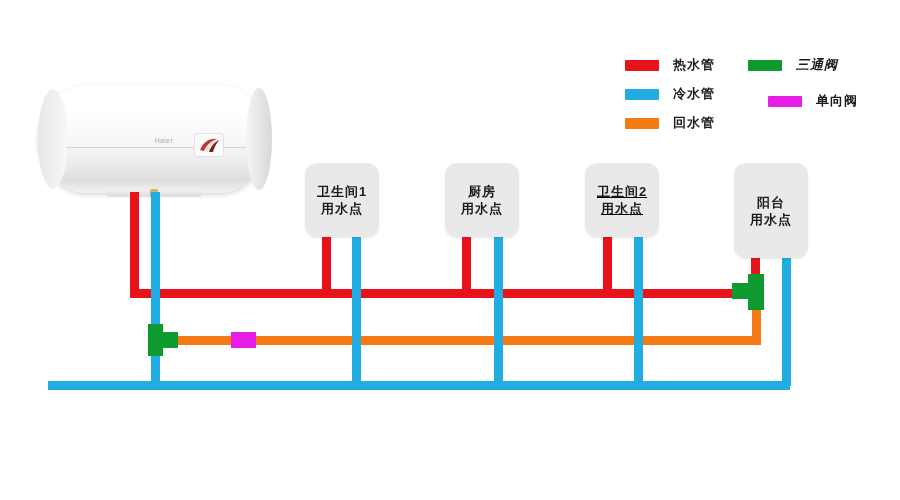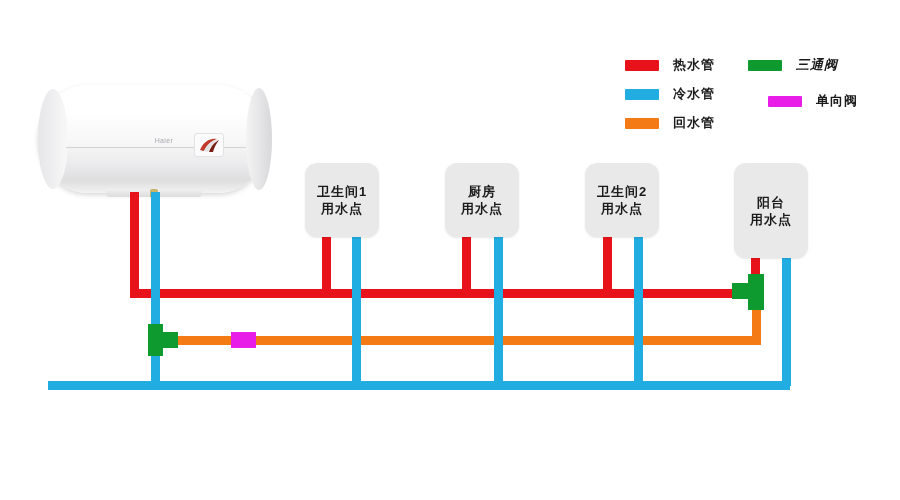--- a/index.html
+++ b/index.html
@@ -110,21 +110,21 @@
   <div class="box" style="left:305px;top:163px;width:74px;height:74px;">
     <span>卫生间1</span>
     <span>用水点</span>
   </div>
 
   <div class="box" style="left:445px;top:163px;width:74px;height:74px;text-align:right;">
     <span>厨房</span>
     <span>用水点</span>
   </div>
 
-  <div class="box" style="left:585px;top:163px;width:74px;height:74px;">
+  <div class="box" style="left:585px;top:163px;width:74px;height:74px;text-decoration:underline;">
     <span>卫生间2</span>
     <span>用水点</span>
   </div>
 
   <div class="box" style="left:734px;top:163px;width:74px;height:95px;">
     <span>阳台</span>
     <span>用水点</span>
   </div>
 
   <div class="legend">

